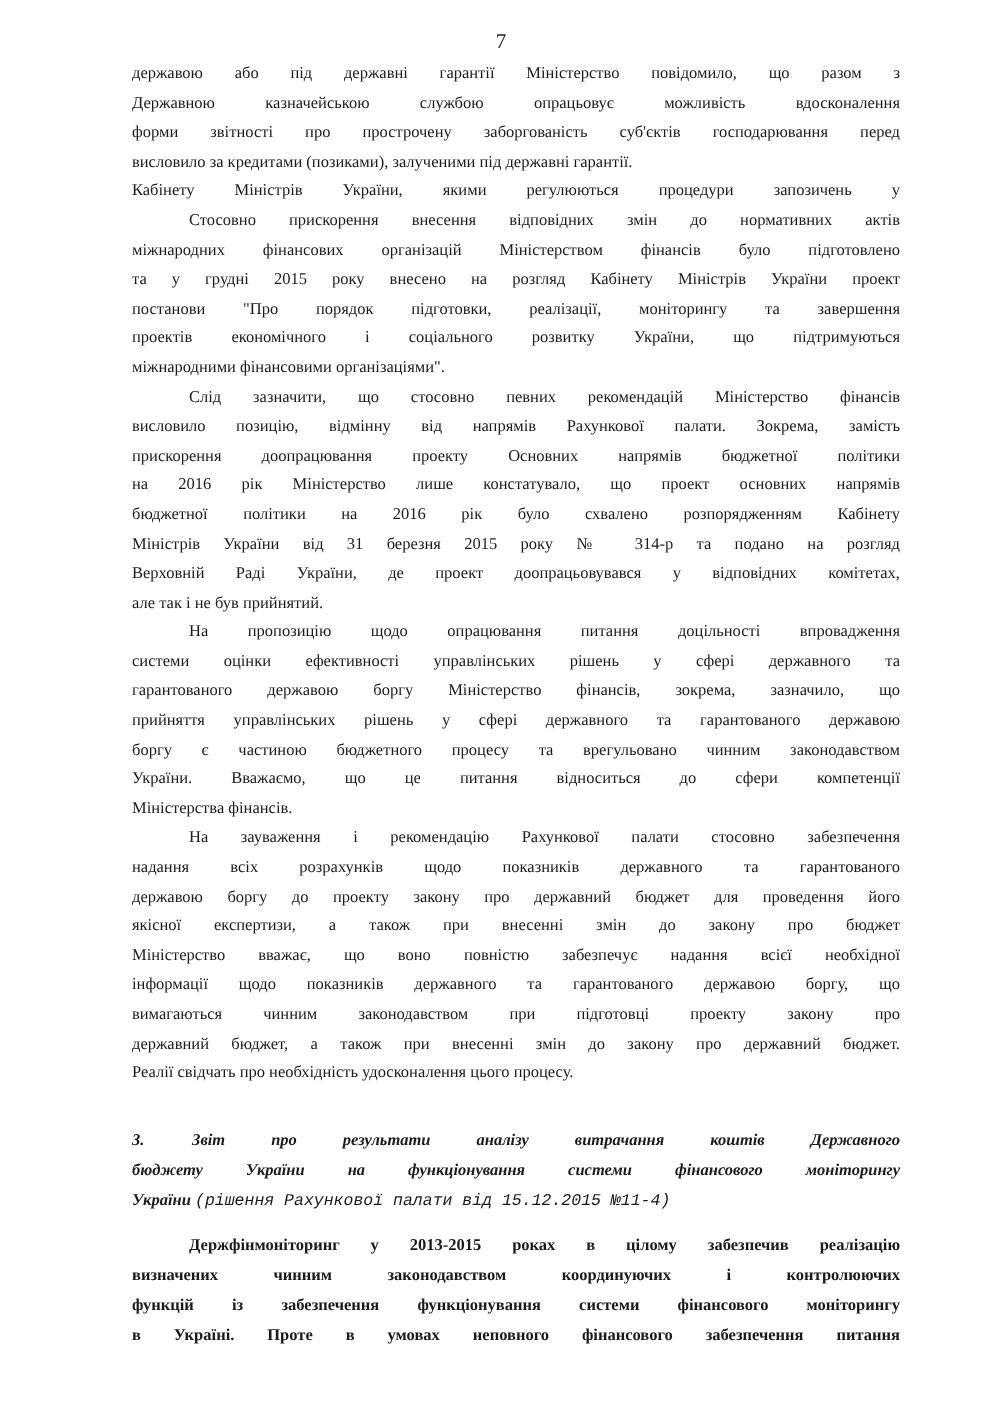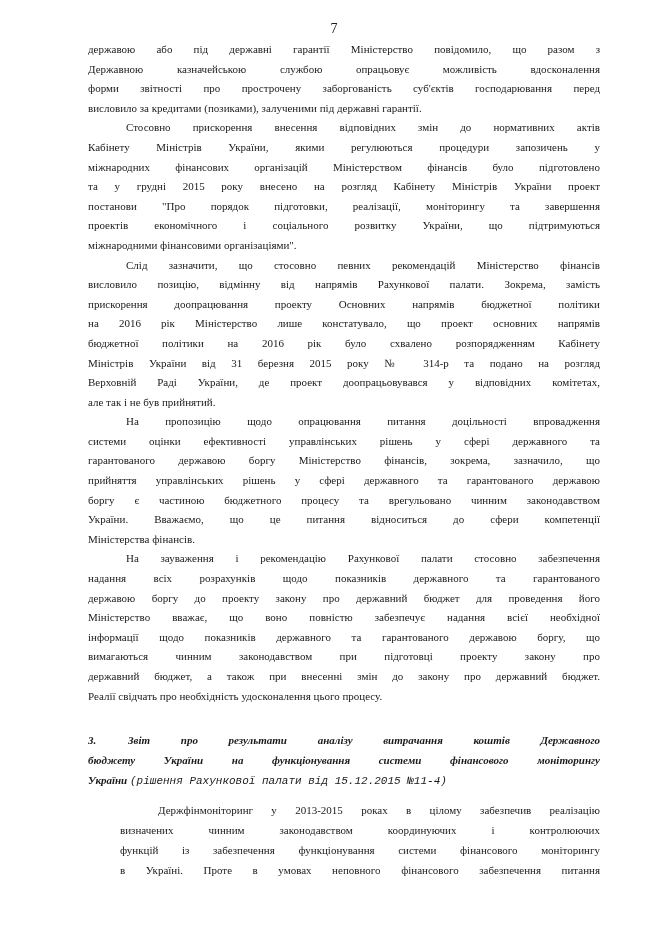--- a/index.html
+++ b/index.html
@@ -65,45 +65,44 @@
   .section-heading .num {
     display: inline-block;
     width: 40px;
   }
   .section-heading .decision {
     font-weight: normal;
     font-style: italic;
     font-family: Liberation Mono, monospace;
   }
   .bold-para .line {
-    font-weight: normal;
+    font-weight: bold;
     height: 20px;
     line-height: 20px;
-    margin-left: 32px;
   }
   .gap-small { height: 10px; }
 </style>
 </head>
 <body>
 
 <div class="page">
   <div class="page-number">7</div>
 
   <div class="content">
 
     <div class="paragraph">
       <span class="line">державою або під державні гарантії Міністерство повідомило, що разом з</span>
       <span class="line">Державною казначейською службою опрацьовує можливість вдосконалення</span>
       <span class="line">форми звітності про прострочену заборгованість суб'єктів господарювання перед</span>
       <span class="line last">висловило за кредитами (позиками), залученими під державні гарантії.</span>
     </div>
 
     <div class="paragraph">
+      <span class="line">Кабінету Міністрів України, якими регулюються процедури запозичень у</span>
       <span class="line indent">Стосовно прискорення внесення відповідних змін до нормативних актів</span>
-      <span class="line">Кабінету Міністрів України, якими регулюються процедури запозичень у</span>
       <span class="line">міжнародних фінансових організацій Міністерством фінансів було підготовлено</span>
       <span class="line">та у грудні 2015 року внесено на розгляд Кабінету Міністрів України проект</span>
       <span class="line">постанови "Про порядок підготовки, реалізації, моніторингу та завершення</span>
       <span class="line">проектів економічного і соціального розвитку України, що підтримуються</span>
       <span class="line last">міжнародними фінансовими організаціями".</span>
     </div>
 
     <div class="paragraph">
       <span class="line indent">Слід зазначити, що стосовно певних рекомендацій Міністерство фінансів</span>
       <span class="line">висловило позицію, відмінну від напрямів Рахункової палати. Зокрема, замість</span>
@@ -122,20 +121,21 @@
       <span class="line">прийняття управлінських рішень у сфері державного та гарантованого державою</span>
       <span class="line">боргу є частиною бюджетного процесу та врегульовано чинним законодавством</span>
       <span class="line">України. Вважаємо, що це питання відноситься до сфери компетенції</span>
       <span class="line last">Міністерства фінансів.</span>
     </div>
 
     <div class="paragraph">
       <span class="line indent">На зауваження і рекомендацію Рахункової палати стосовно забезпечення</span>
       <span class="line">надання всіх розрахунків щодо показників державного та гарантованого</span>
       <span class="line">державою боргу до проекту закону про державний бюджет для проведення його</span>
+      <span class="line">якісної експертизи, а також при внесенні змін до закону про бюджет</span>
       <span class="line">Міністерство вважає, що воно повністю забезпечує надання всієї необхідної</span>
       <span class="line">інформації щодо показників державного та гарантованого державою боргу, що</span>
       <span class="line">вимагаються чинним законодавством при підготовці проекту закону про</span>
       <span class="line">державний бюджет, а також при внесенні змін до закону про державний бюджет.</span>
       <span class="line last">Реалії свідчать про необхідність удосконалення цього процесу.</span>
     </div>
 
     <div class="gap-section"></div>
 
     <div class="section-heading">

